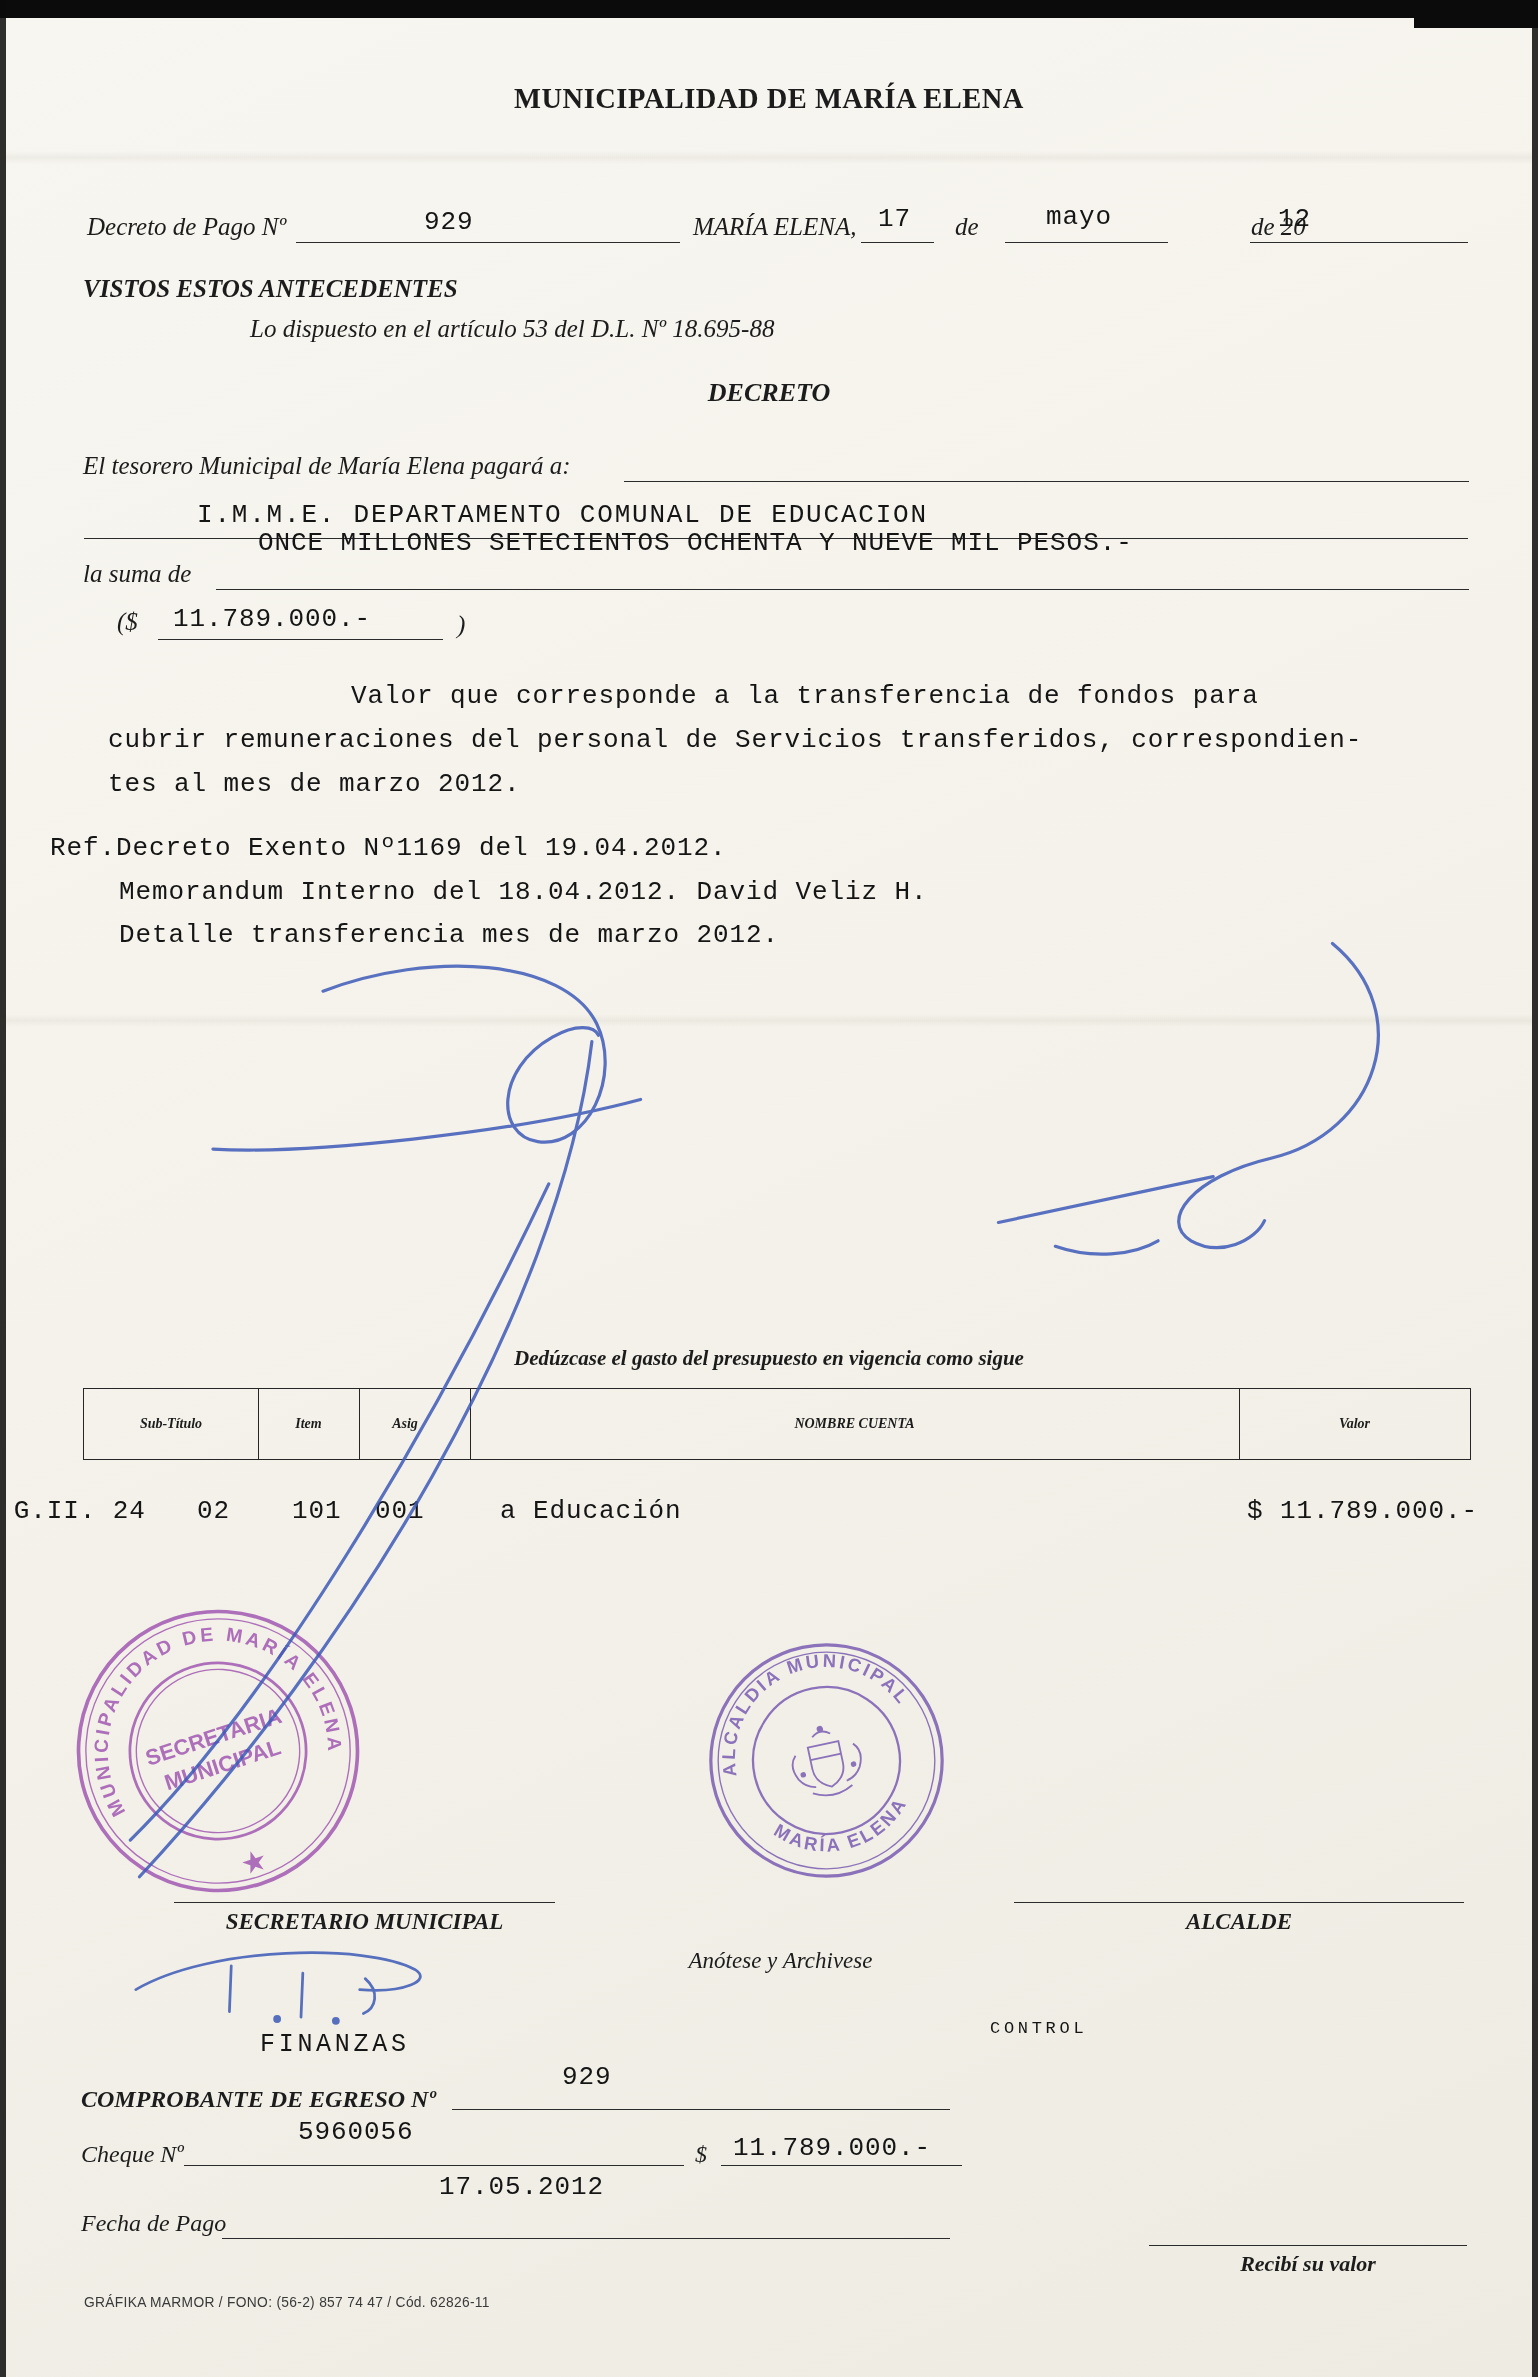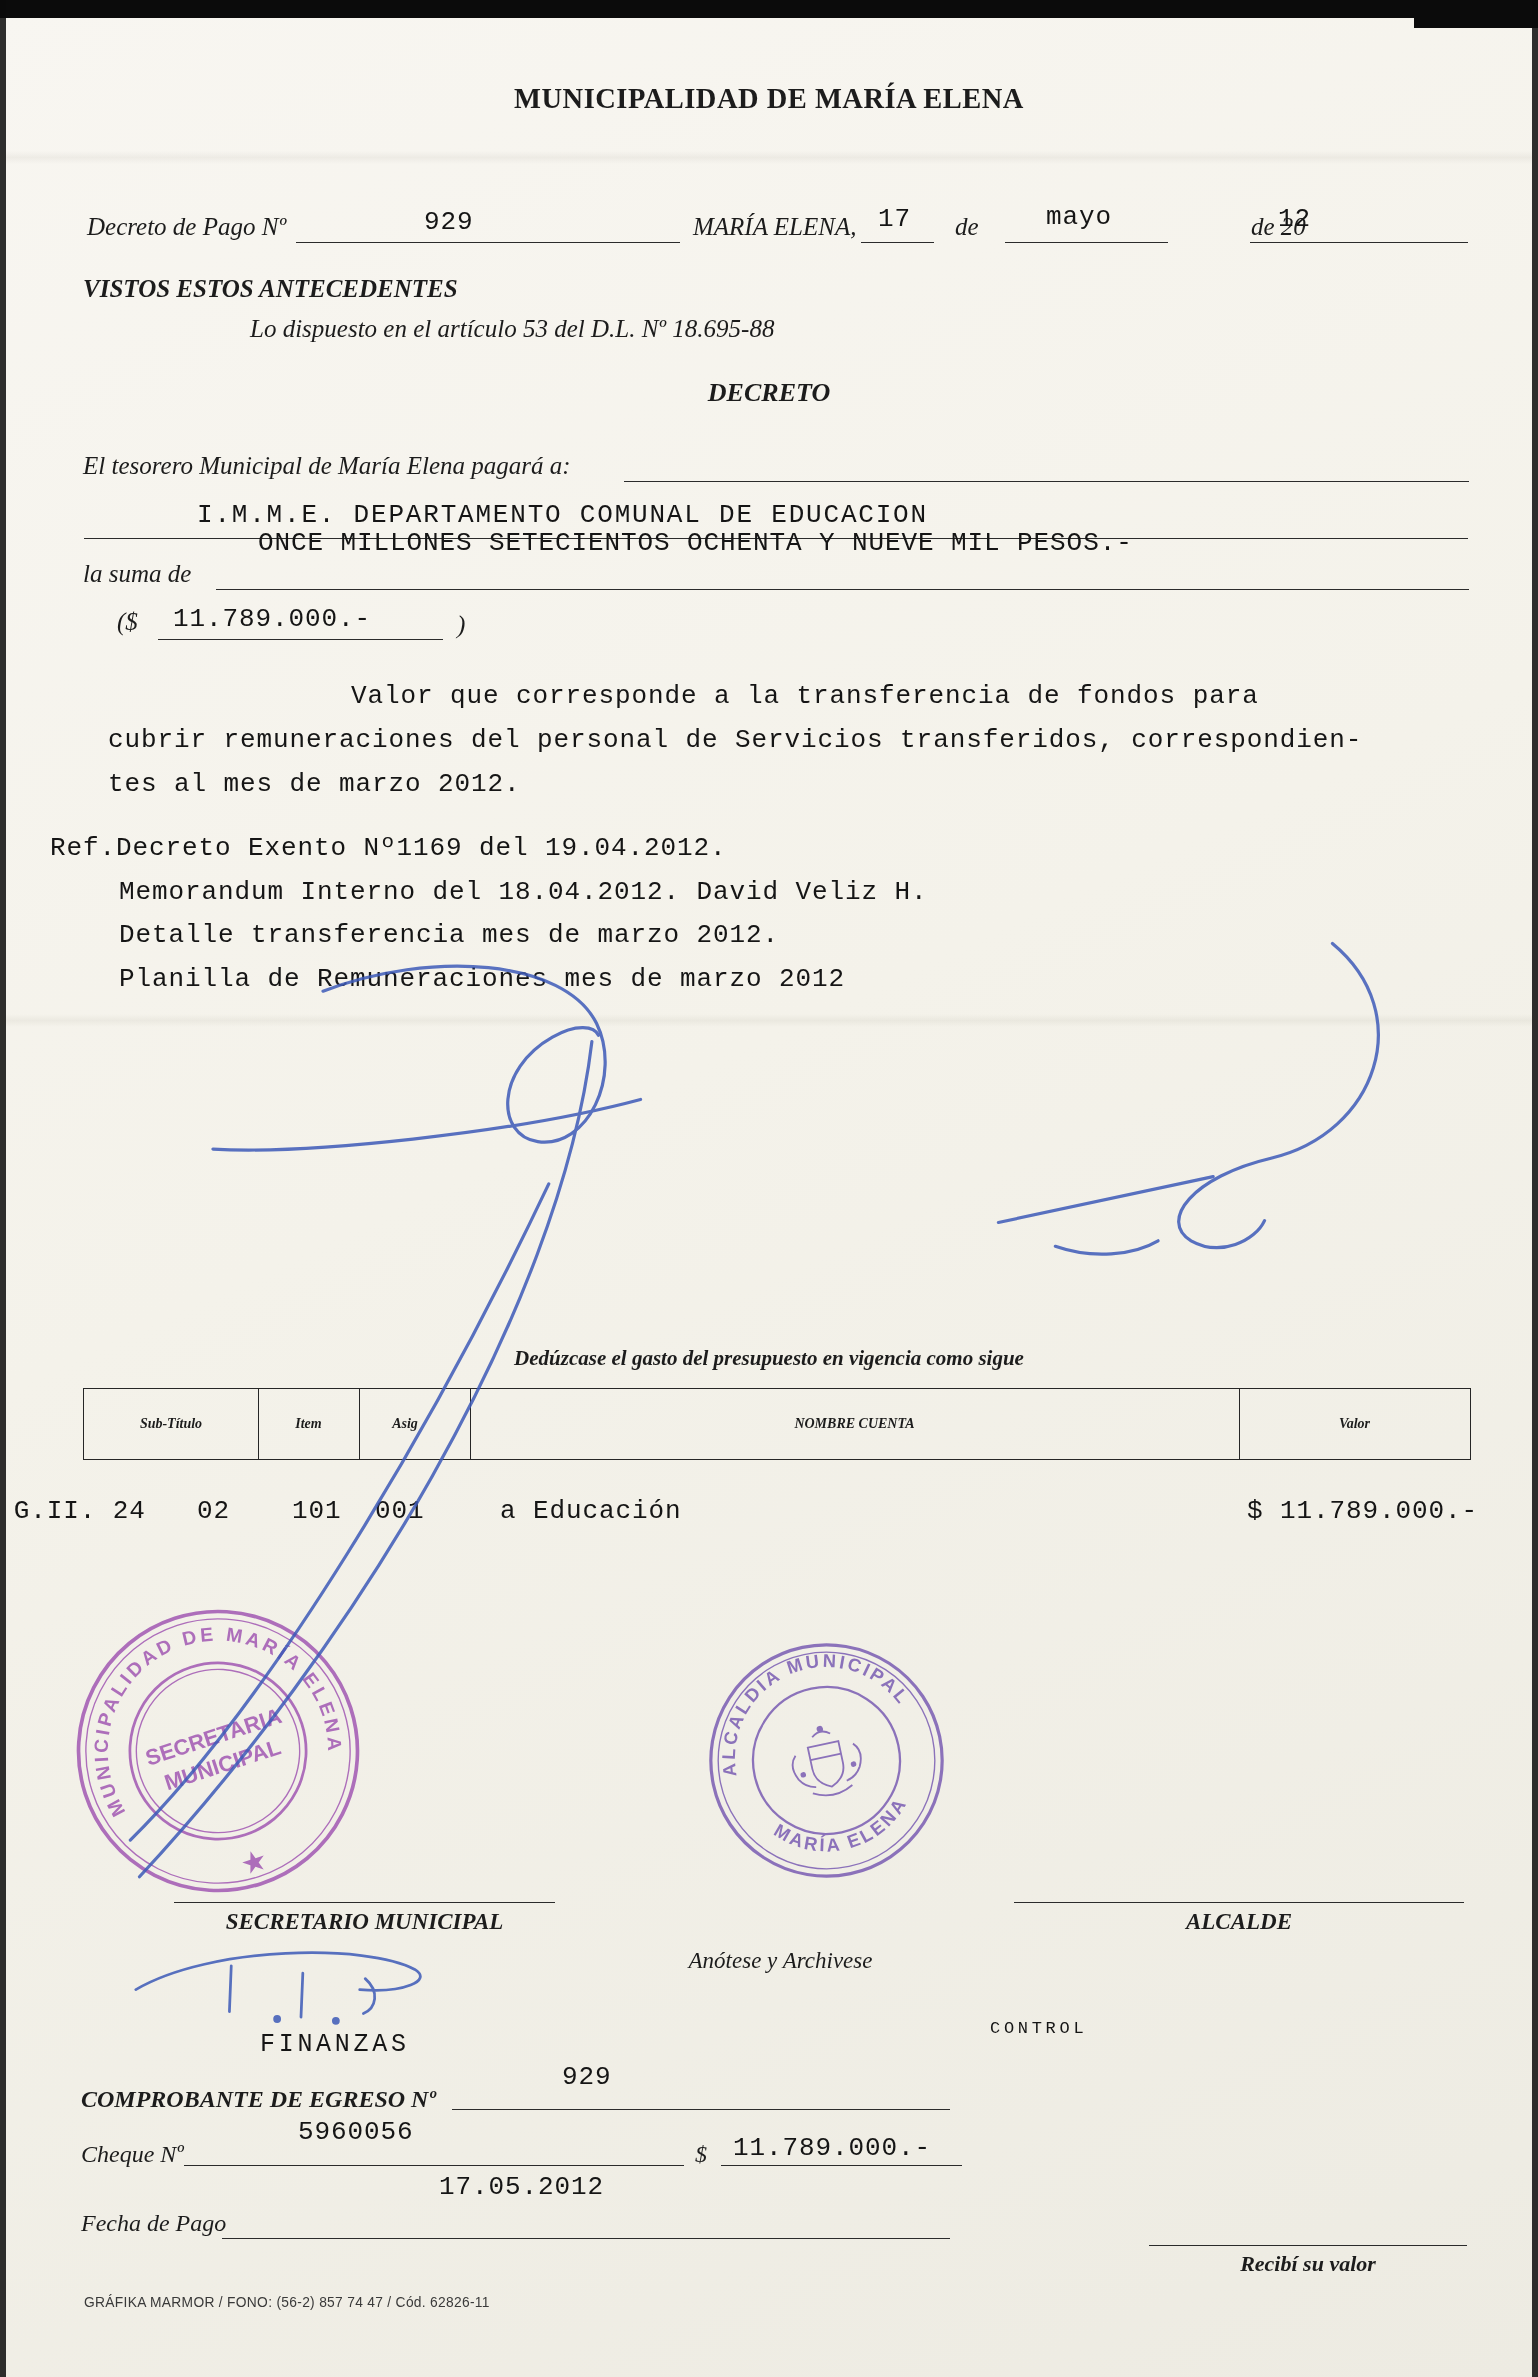--- a/index.html
+++ b/index.html
@@ -68,21 +68,20 @@
   <div class="abs type" style="left:173px;top:604px;">11.789.000.-</div>
   <div class="rule" style="left:158px;top:639px;width:285px;"></div>
   <div class="abs lab" style="left:457px;top:611px;">)</div>
 
   <div class="abs type" style="left:351px;top:681px;">Valor que corresponde a la transferencia de fondos para</div>
   <div class="abs type" style="left:108px;top:725px;">cubrir remuneraciones del personal de Servicios transferidos, correspondien-</div>
   <div class="abs type" style="left:108px;top:769px;">tes al mes de marzo 2012.</div>
   <div class="abs type" style="left:50px;top:833px;">Ref.Decreto Exento Nº1169 del 19.04.2012.</div>
   <div class="abs type" style="left:119px;top:877px;">Memorandum Interno del 18.04.2012. David Veliz H.</div>
   <div class="abs type" style="left:119px;top:920px;">Detalle transferencia mes de marzo 2012.</div>
-  <div class="abs type" style="left:119px;top:964px;">Planilla de Remuneraciones mes de marzo 2012</div>
 
   <div class="abs lab lab-b center" style="top:1346px;font-size:21px;">Dedúzcase el gasto del presupuesto en vigencia como sigue</div>
   <div class="tblbox" style="left:83px;top:1388px;width:1386px;height:70px;">
     <div class="tbl-v" style="left:174px;"></div>
     <div class="tbl-v" style="left:275px;"></div>
     <div class="tbl-v" style="left:386px;"></div>
     <div class="tbl-v" style="left:1155px;"></div>
     <div class="th" style="left:0;width:174px;">Sub-Título</div>
     <div class="th" style="left:174px;width:101px;">Item</div>
     <div class="th" style="left:275px;width:92px;">Asig</div>

